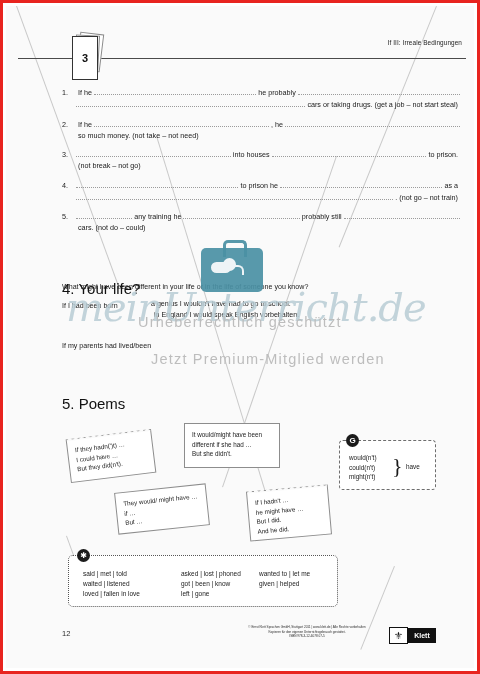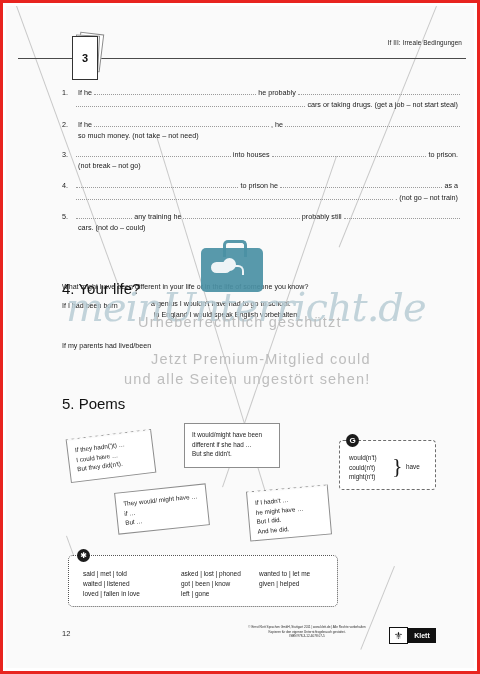--- a/index.html
+++ b/index.html
@@ -254,22 +254,21 @@
 
   <div class="wm wm-bag">
     <div class="bag-handle"></div>
     <div class="bag-body"></div>
     <div class="bag-cloud"></div>
     <div class="bag-cloud2"></div>
     <div class="bag-tail"></div>
   </div>
   <div class="wm wm-script">meinUnterricht.de</div>
   <div class="wm wm-line1">Urheberrechtlich geschützt</div>
-  <div class="wm wm-line2">Jetzt Premium-Mitglied could</div>
-  <div class="wm wm-line3">und alle Seiten ungestört sehen!</div>
+  <div class="wm wm-line2">Jetzt Premium-Mitglied werden</div>
 
   <div class="pg-num">12</div>
   <div class="copy">
     <div>© Ernst Klett Sprachen GmbH, Stuttgart 2011 | www.klett.de | Alle Rechte vorbehalten</div>
     <div>Kopieren für den eigenen Unterrichtsgebrauch gestattet.</div>
     <div>ISBN 978-3-12-6078 07-5</div>
   </div>
   <div class="klett">
     <div class="mark">⚜</div>
     <div class="word">Klett</div>

